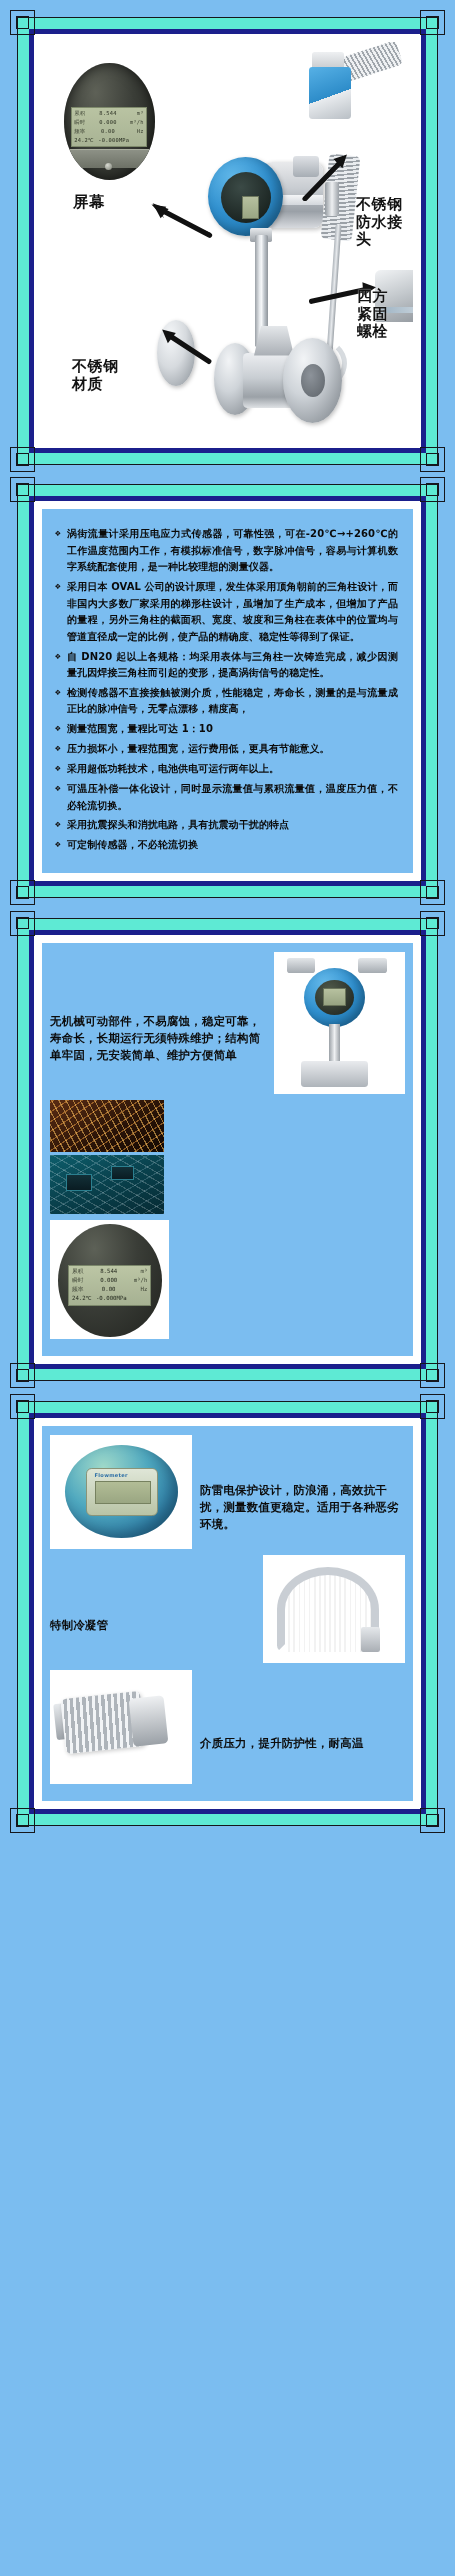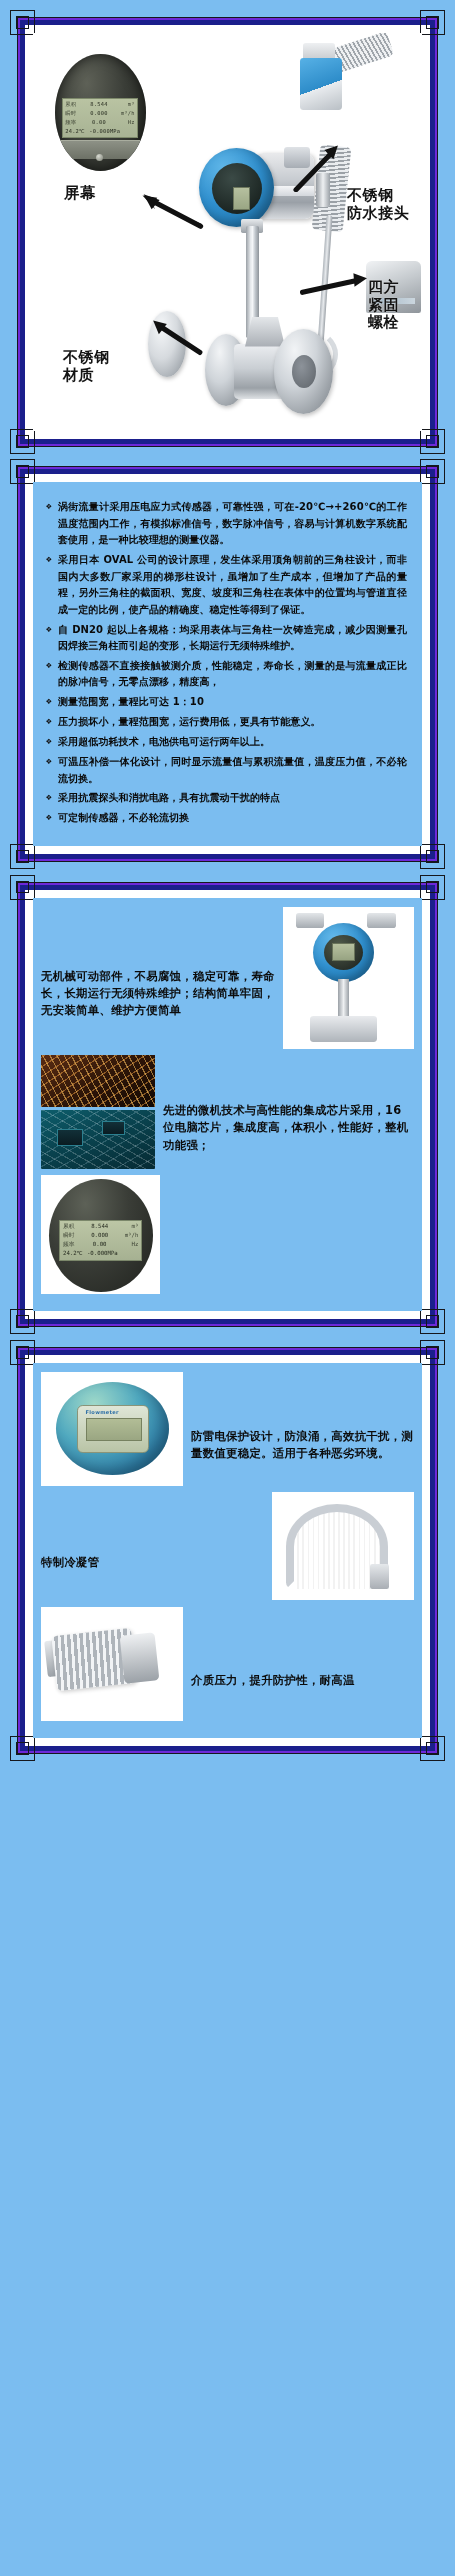--- a/index.html
+++ b/index.html
@@ -27,22 +27,22 @@
     margin: 0 auto;
     background: transparent;
   }
   .panel + .panel { margin-top: 19.3px; }
   .panel.first { padding-top: 17px; }
 
   
   .frame-outer {
     position: relative;
     border: 1.1px solid #15171c;
-    padding: 2px;
-    background: #6d28d9;
+    padding: 11px;
+    background: #5eead4;
   }
   
   .frame-navy {
     border: 5.1px solid #1b1f8c;
     background: #ffffff;
     padding: 8px;
   }
   
   .knot {
     position: absolute;
@@ -267,21 +267,21 @@
     font-weight: 700;
     color: #141414;
     font-size: 15.4px;
     line-height: 1.18;
     letter-spacing: 0.6px;
     text-shadow: 0 0 1.1px rgba(255,255,255,.9);
     white-space: pre-line;
   }
   .callout.screen   { left: 31px;  top: 151px; }
   .callout.joint    { left: 314px; top: 154px; font-size: 15px; }
-  .callout.bolt     { left: 335px; top: 246px; font-size: 15px; }
+  .callout.bolt     { left: 315px; top: 246px; font-size: 15px; }
   .callout.material { left: 30px;  top: 316px; font-size: 15px; }
 
   .arrow { position: absolute; }
   .arrow svg { display: block; }
 
   
   .bullets {
     background: #7bbdf0;
     padding: 17px 15px 16px 12.5px;
   }
@@ -591,21 +591,21 @@
           <div class="bullet">
             <span class="bullet-mark">❖</span>
             <span class="bullet-text">涡街流量计采用压电应力式传感器，可靠性强，可在-20℃→+260℃的工作温度范围内工作，有模拟标准信号，数字脉冲信号，容易与计算机数字系统配套使用，是一种比较理想的测量仪器。</span>
           </div>
           <div class="bullet">
             <span class="bullet-mark">❖</span>
             <span class="bullet-text">采用日本 OVAL 公司的设计原理，发生体采用顶角朝前的三角柱设计，而非国内大多数厂家采用的梯形柱设计，虽增加了生产成本，但增加了产品的量程，另外三角柱的截面积、宽度、坡度和三角柱在表体中的位置均与管道直径成一定的比例，使产品的精确度、稳定性等得到了保证。</span>
           </div>
           <div class="bullet">
             <span class="bullet-mark">❖</span>
-            <span class="bullet-text">自 DN20 起以上各规格：均采用表体与三角柱一次铸造完成，减少因测量孔因焊接三角柱而引起的变形，长期运行无须特殊维护。</span>
+            <span class="bullet-text">自 DN20 起以上各规格：均采用表体与三角柱一次铸造完成，减少因测量孔因焊接三角柱而引起的变形，提高涡街信号的稳定性。</span>
           </div>
           <div class="bullet">
             <span class="bullet-mark">❖</span>
             <span class="bullet-text">检测传感器不直接接触被测介质，性能稳定，寿命长，测量的是与流量成正比的脉冲信号，无零点漂移，精度高，</span>
           </div>
           <div class="bullet">
             <span class="bullet-mark">❖</span>
             <span class="bullet-text">测量范围宽，量程比可达 1：10</span>
           </div>
           <div class="bullet">
@@ -662,21 +662,20 @@
             <div style="flex:0 0 auto;display:flex;flex-direction:column;gap:2.3px;">
               <div class="fimg thumb-circuit">
                 <div class="circ-a"></div>
               </div>
               <div class="fimg thumb-pcb">
                 <div class="pcb-a"></div>
                 <div class="pcb-chip"></div>
                 <div class="pcb-chip b"></div>
               </div>
             </div>
-            <div class="ftext">先进的微机技术与高性能的集成芯片采用，16 位电脑芯片，集成度高，体积小，性能好，整机功能强；</div>
           </div>
 
           <div class="frow">
             <div class="fimg thumb-display">
               <div class="disp-oval">
                 <div class="disp-screen">
                   <div class="lcd-row">
                     <span class="lbl">累积</span>
                     <span class="val">8.544</span>
                     <span class="unit">m³</span>

